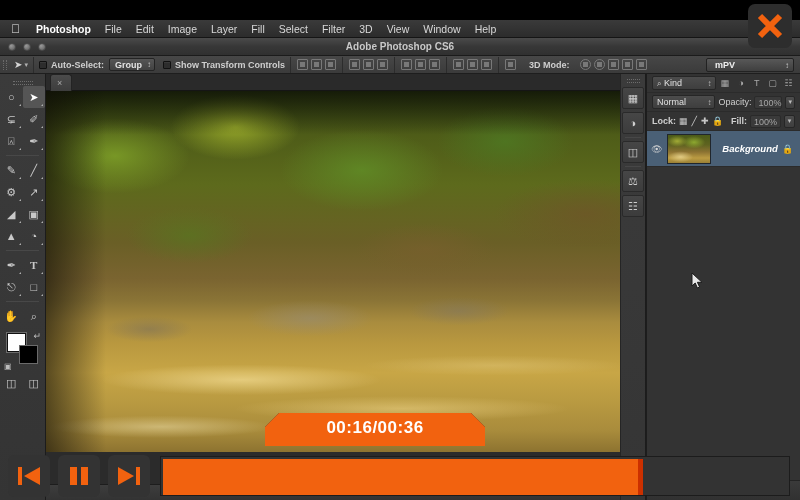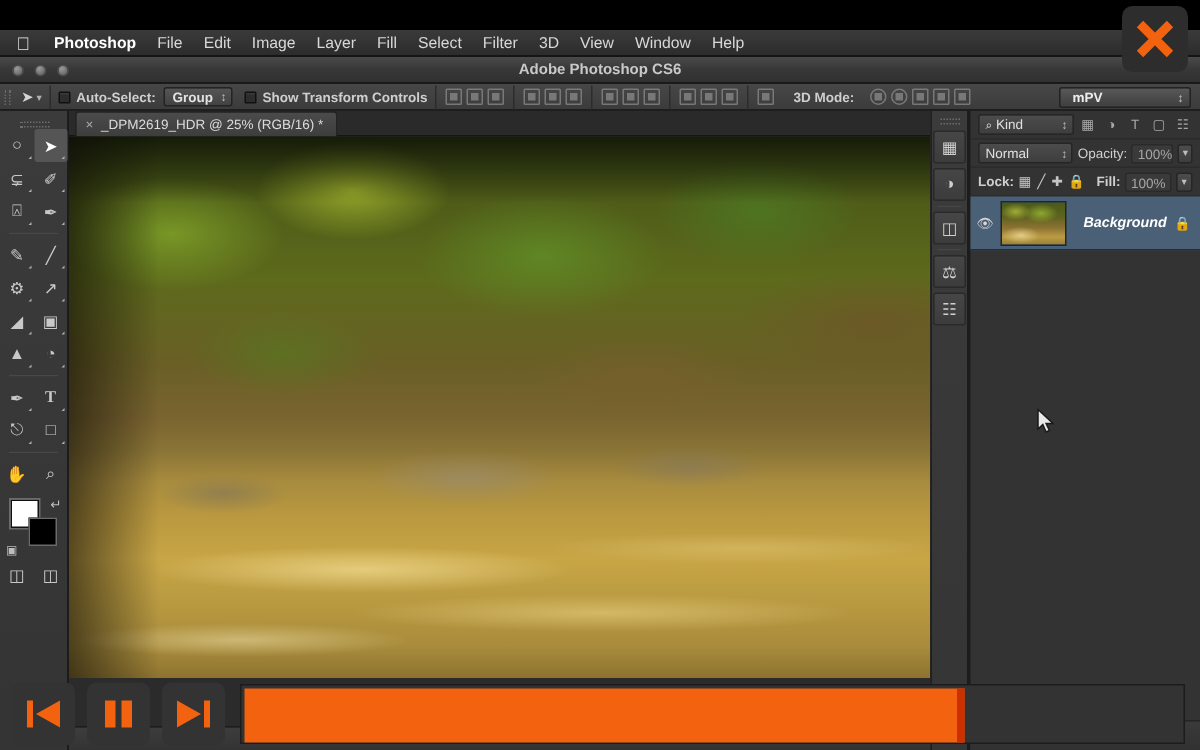--- a/index.html
+++ b/index.html
@@ -501,21 +501,20 @@
 
     <div class="tb-bottom">
       <span>◫</span>
       <span>◫</span>
     </div>
   </div>
 
   <div class="tabstrip">
     <div class="doctab">
       <span class="tabx">×</span>
-      <span>_DPM2619_HDR @ 25% (RGB/16) *</span>
     </div>
   </div>
 
   <div class="docwin">
     <div class="canvas-img">
       <div class="canvas-dark-top"></div>
       <div class="canvas-dark-left"></div>
     </div>
     <div class="canvas-below"></div>
     <div class="statusbar">
@@ -577,20 +576,23 @@
 
     <div class="panel-footer"></div>
   </div>
 
   <div class="close-btn">
     <svg width="30" height="30" viewBox="0 0 30 30">
       <path d="M5 5 L25 25 M25 5 L5 25" stroke="#f2620f" stroke-width="6" stroke-linecap="butt"></path>
     </svg>
   </div>
 
+  <div class="time-badge">
+    <span class="time-text">00:16/00:36</span>
+  </div>
 
   <div class="controls">
     <div class="cbtn">
       <svg width="24" height="22" viewBox="0 0 24 22">
         <rect x="1" y="2" width="4" height="18" fill="#f2620f"></rect>
         <polygon points="23,2 23,20 7,11" fill="#f2620f"></polygon>
       </svg>
     </div>
     <div class="cbtn">
       <svg width="22" height="22" viewBox="0 0 22 22">

